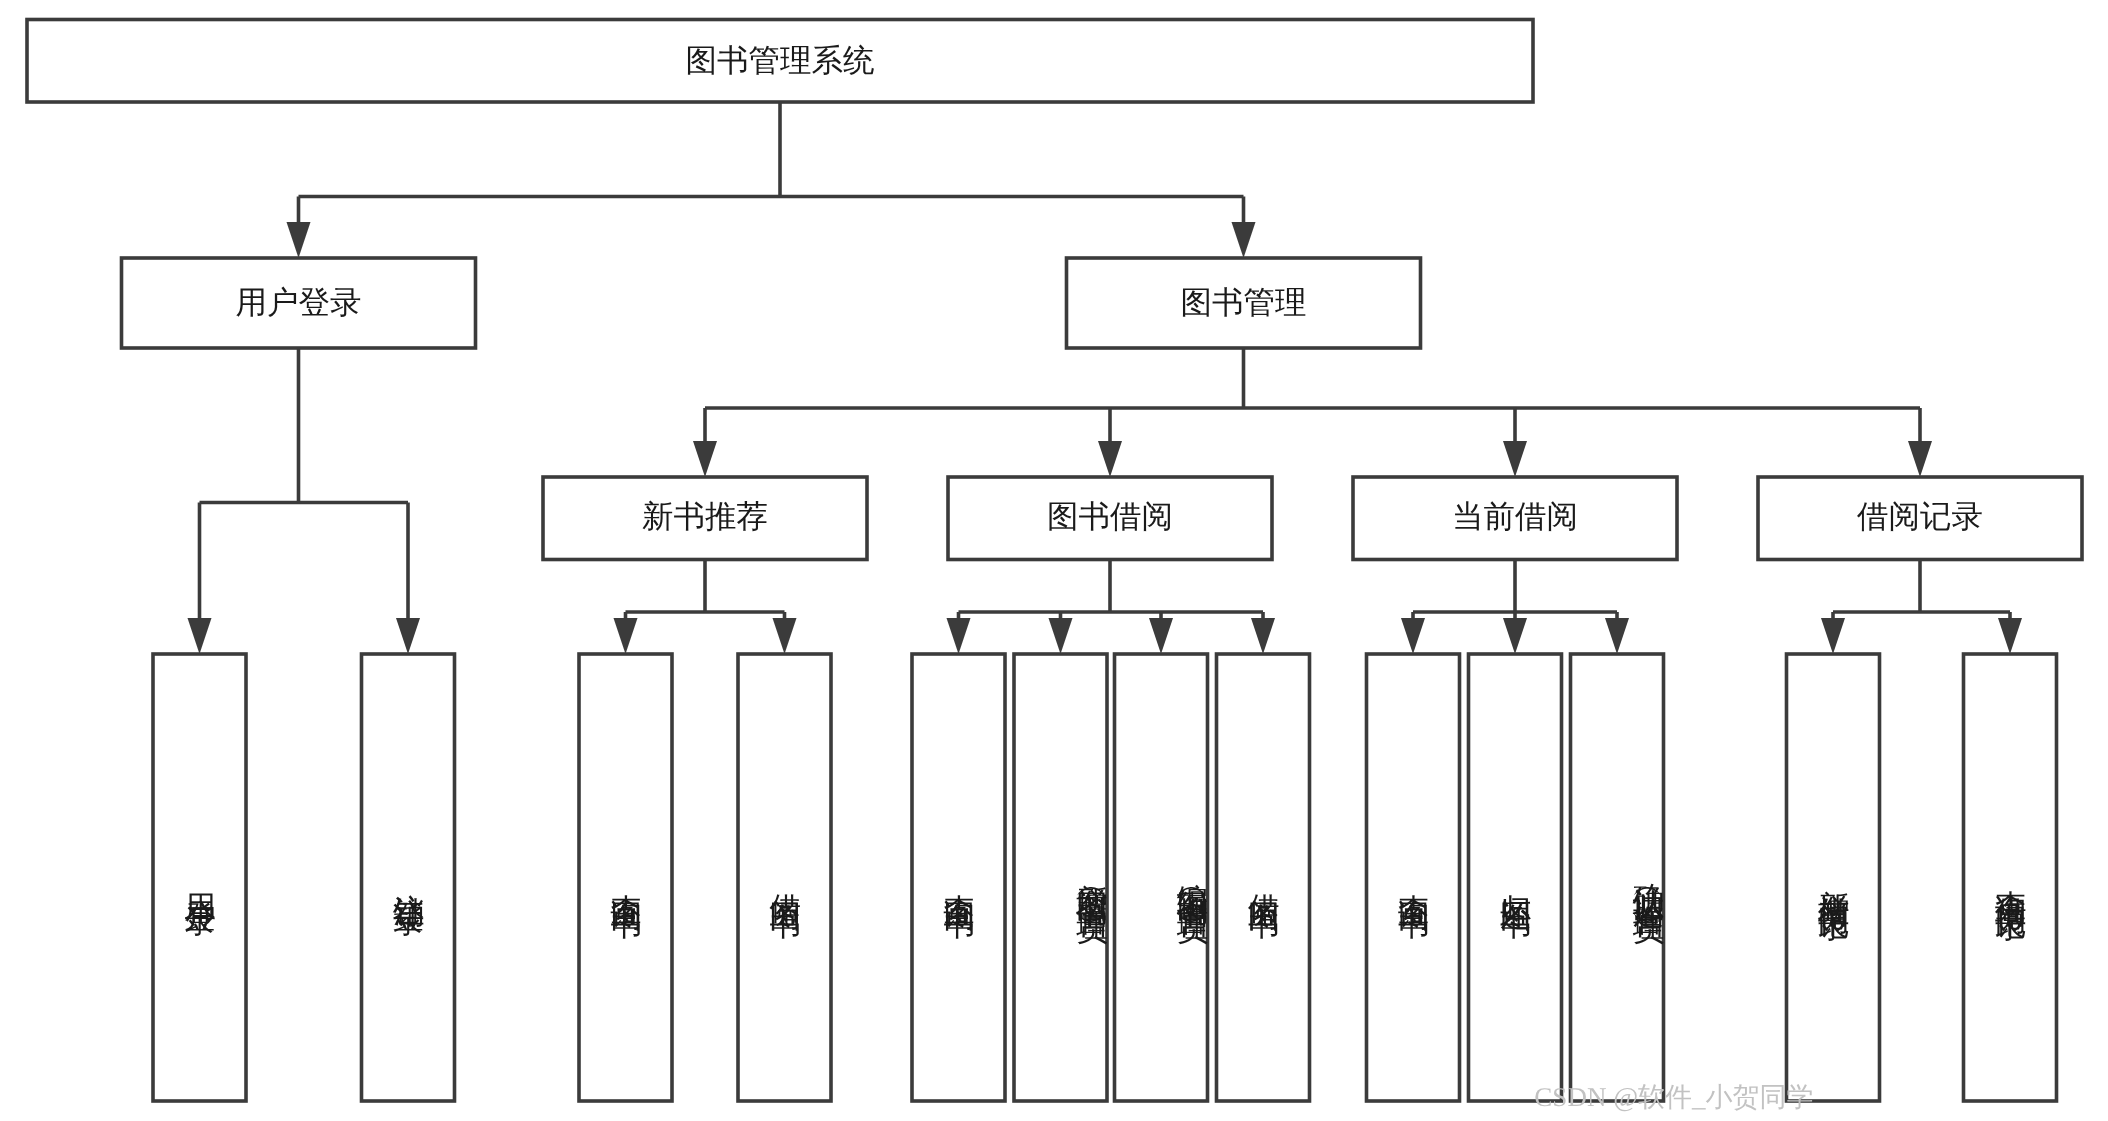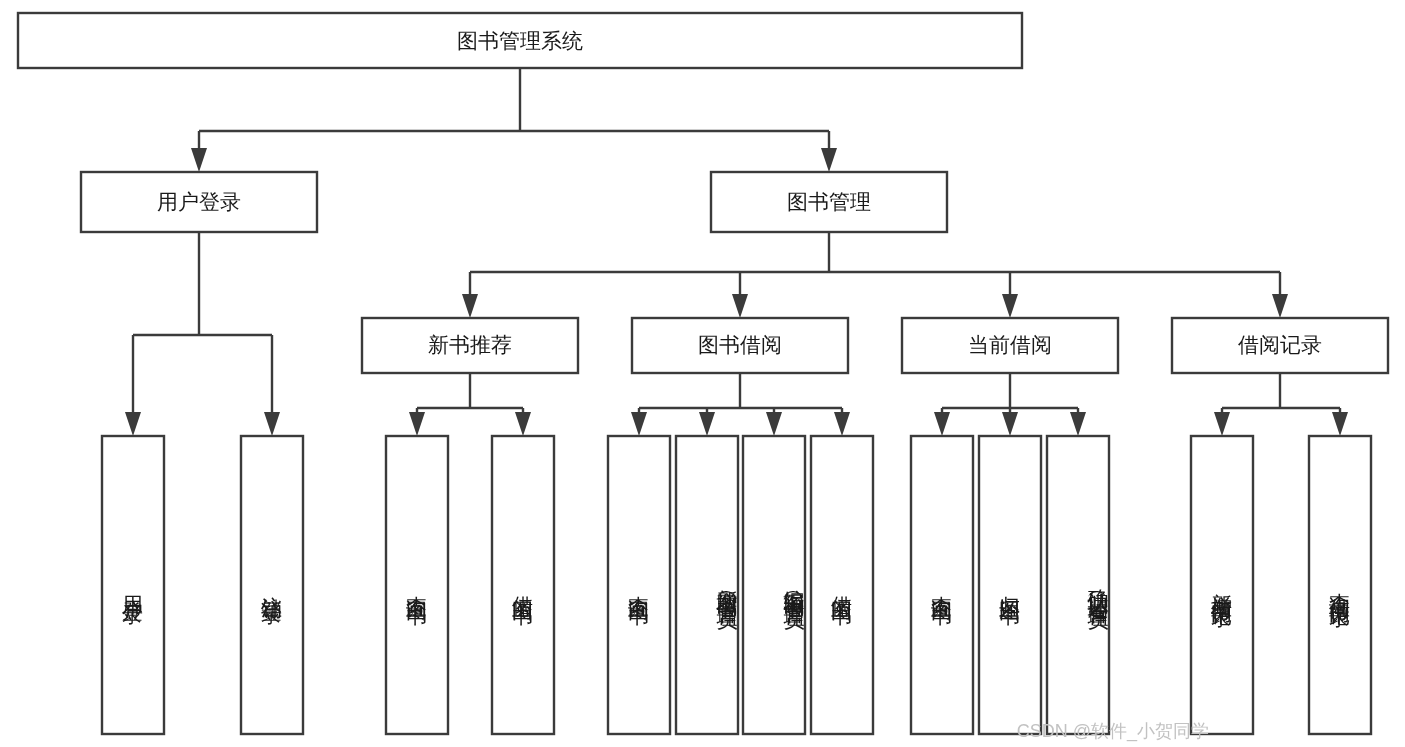--- a/index.html
+++ b/index.html
@@ -60,21 +60,21 @@
     line-height: 1;
     text-align: center;
     white-space: nowrap;
     pointer-events: none;
     user-select: none;
   }
   .watermark {
     position: absolute;
     right: 10px;
     bottom: 4px;
-    font-family: Liberation Sans, sans-serif;
+    font-family: Liberation Serif, serif;
     font-size: 18px;
     color: #c2c2c2;
     white-space: nowrap;
     user-select: none;
   }
 </style>
 </head>
 <body>
 
 <div id="diagram-root">

